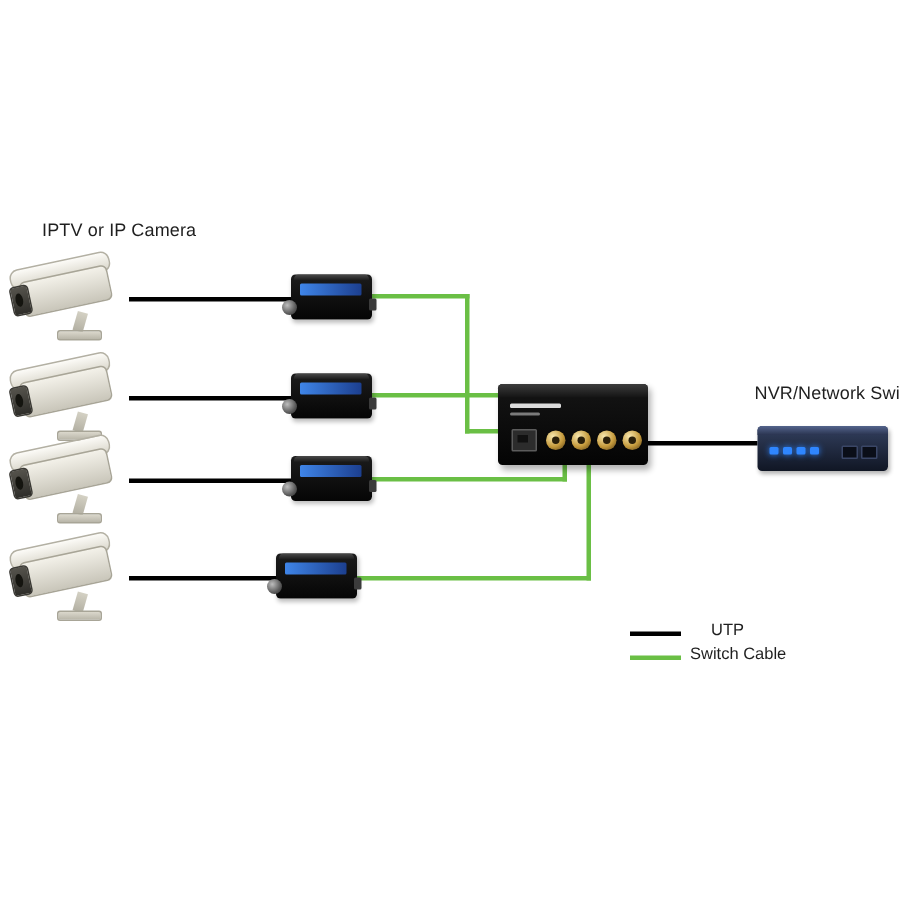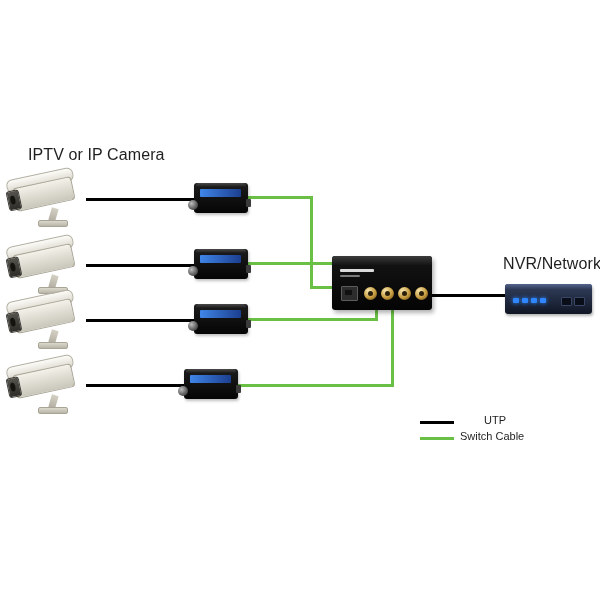--- a/index.html
+++ b/index.html
@@ -1,19 +1,19 @@
 <!DOCTYPE html>
 <html style="--utp: #000000; --coax: #6abf45;"><head>
 <meta charset="utf-8">
 <style>
   html,body{margin:0;padding:0;}
   body{font-family:"Liberation Sans", sans-serif; background:#ffffff;}
   #stage{position:relative; width:600px; height:600px; background:#ffffff; overflow:hidden;}
 
-  .label{position:absolute; color:#1f1f1f; font-size:16px; letter-spacing:.1px; white-space:nowrap;}
+  .label{position:absolute; color:#1f1f1f; font-size:12px; letter-spacing:.1px; white-space:nowrap;}
 
   
   .line{position:absolute;}
   .utp{background:var(--utp,#000);}
   .coax{background:var(--coax,#6abf45);}
 
   
   .camera{position:absolute; width:80px; height:58px;}
   .cam-rot{position:absolute; left:2px; top:6px; width:64px; height:34px; transform:rotate(-12deg);}
   .cam-hood{position:absolute; left:-3px; top:-5px; width:66px; height:12px;
@@ -166,17 +166,17 @@
   <div class="nvr">
     <div class="nvr-led" style="left:8px;"></div>
     <div class="nvr-led" style="left:17px;"></div>
     <div class="nvr-led" style="left:26px;"></div>
     <div class="nvr-led" style="left:35px;"></div>
     <div class="nvr-slot" style="left:56px;"></div>
     <div class="nvr-slot" style="left:69px;"></div>
   </div>
 
   <div class="legend-swatch utp" style="left:420px; top:421px;"></div>
-  <div class="legend-text" style="left:484px; top:414px;">UTP</div>
+  <div class="legend-text" style="left:474px; top:414px;">UTP</div>
   <div class="legend-swatch coax" style="left:420px; top:437px;"></div>
   <div class="legend-text" style="left:460px; top:430px;">Switch Cable</div>
 
 </div>
 
 </body></html>

